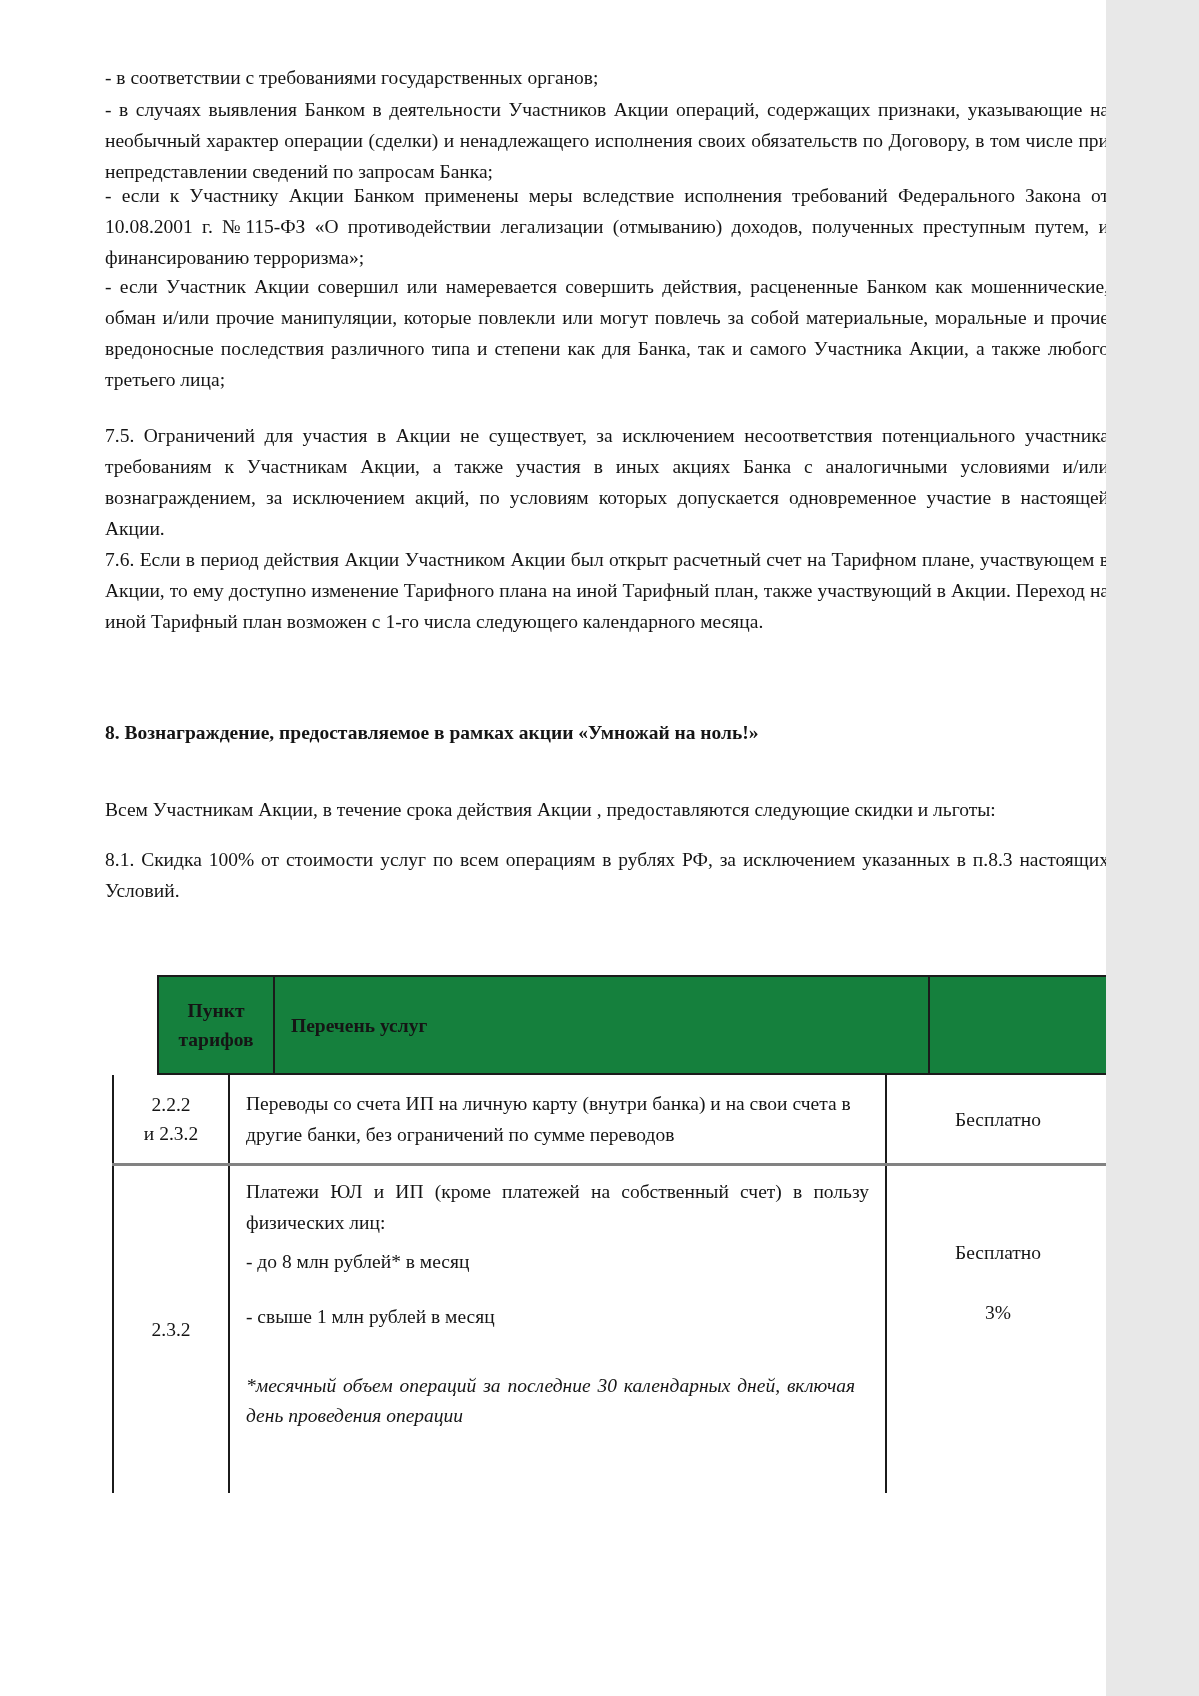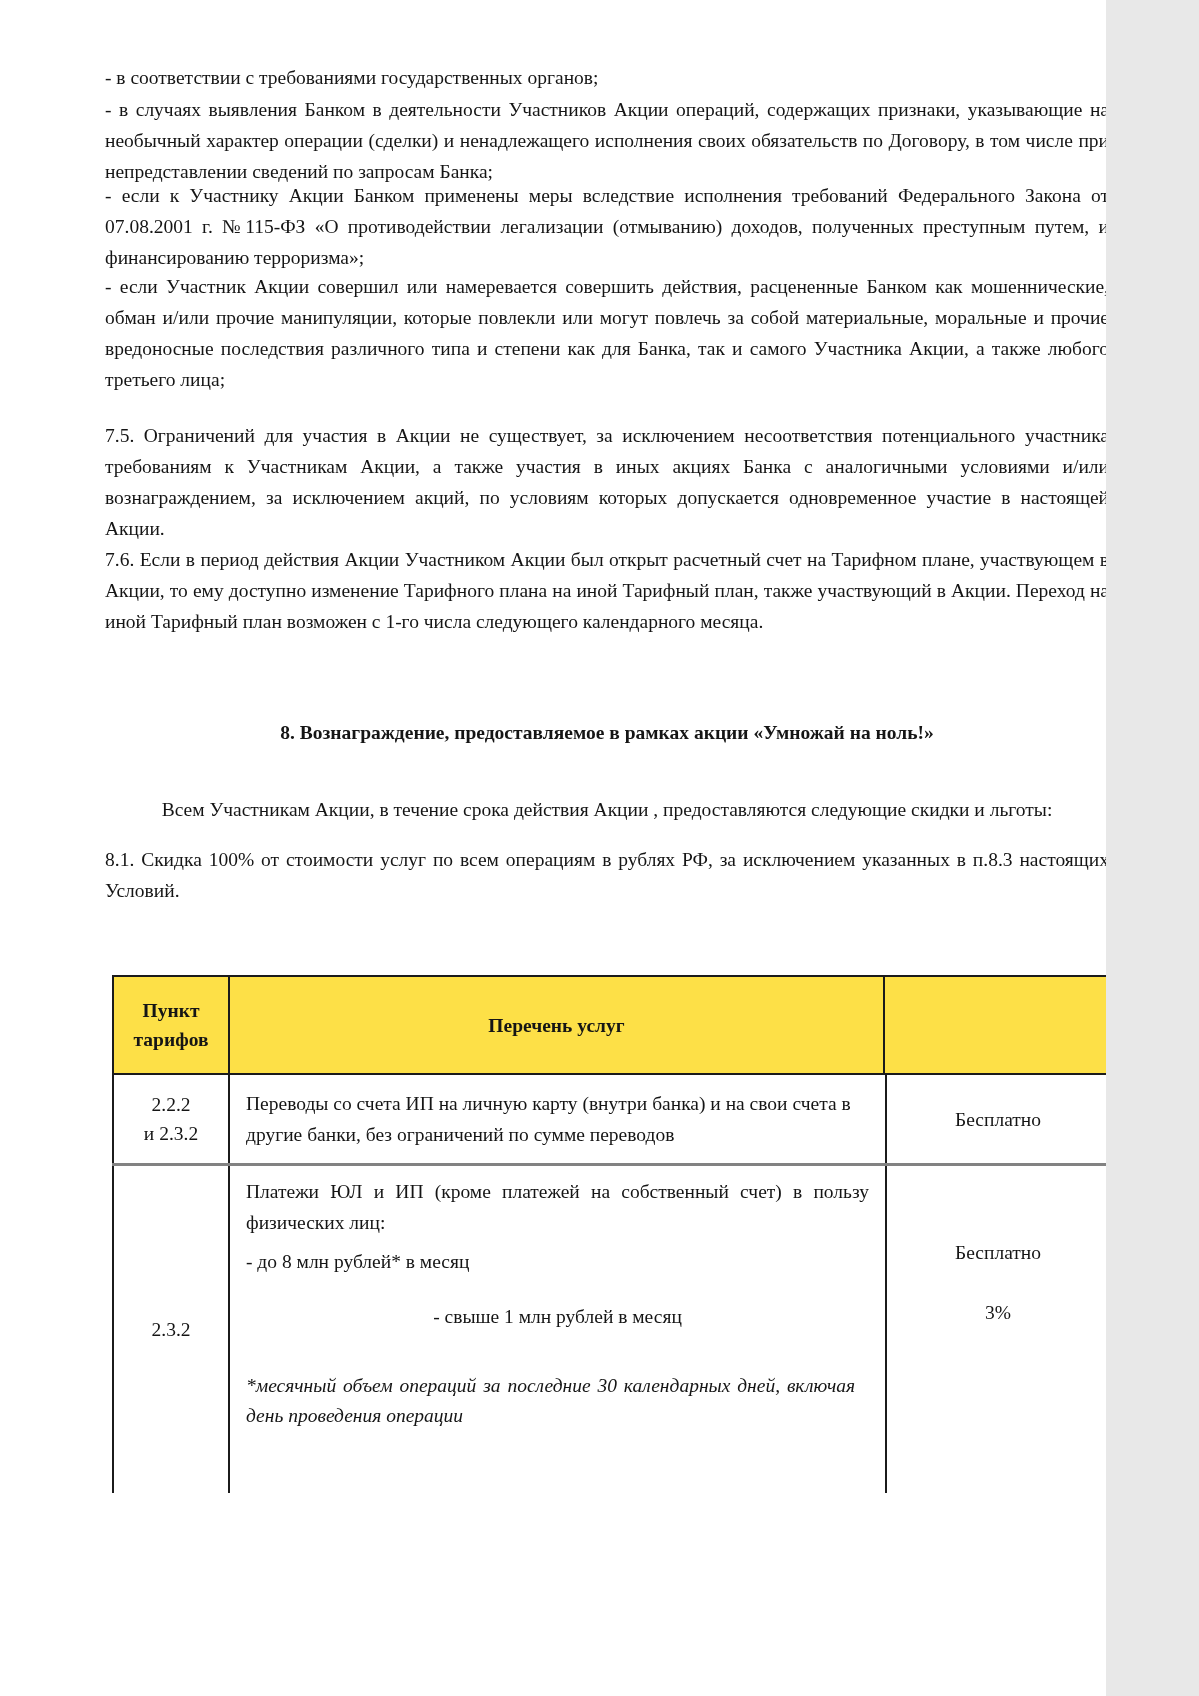--- a/index.html
+++ b/index.html
@@ -11,67 +11,67 @@
     color:#151515;
     overflow:hidden;
   }
   .blk {
     position:absolute;
     left:105px; width:1004px;
     font-size:19.5px; line-height:31px;
     text-align:justify;
     margin:0;
   }
-  .left { text-align:center; }
+  .left { text-align:left; }
   .bold { font-weight:bold; }
 
   
   .tbl { position:absolute; left:112px; top:975px; width:999px; font-size:19.5px; }
   .trow { display:grid; grid-template-columns:116px 657px 226px; box-sizing:border-box; }
   .cell { box-sizing:border-box; border-left:2px solid #1b1b1b; overflow:hidden; }
   .trow .cell:last-child { border-right:2px solid #1b1b1b; }
   .thead { border-top:2px solid #1b1b1b; border-bottom:2px solid #1b1b1b; height:100px; }
   .thead .cell { font-weight:bold; }
   .r1 { height:88px; }
   .hdiv { height:3px; background:#828282; }
   .r2 { height:327px; }
 
   .c-center { display:flex; flex-direction:column; align-items:center; justify-content:center; text-align:center; line-height:29px; }
   .c-service { padding:0 16px; display:flex; flex-direction:column; justify-content:center; line-height:31px; }
   .c-service-flow { padding:0 16px; display:block; line-height:31px; }
   .p-intro { margin:10px 0 0 0; text-align:justify; }
   .p-opt1 { margin:8px 0 0 0; }
-  .p-opt2 { margin:24px 0 0 0;text-align:center; }
+  .p-opt2 { margin:24px 0 0 0; }
   .p-note { margin:39px 14px 0 0; font-style:italic; line-height:30px; text-align:justify; }
   .c-rel { position:relative; }
   .t-abs { position:absolute; left:0; width:100%; text-align:center; }
   .t1 { top:76px; }
   .t2 { top:136px; }
 </style>
 </head>
 <body>
 
 <div class="page">
 
   <p class="blk" style="top:62px">-   в соответствии с требованиями государственных органов;</p>
   <p class="blk" style="top:94px">- в случаях выявления Банком в деятельности Участников Акции операций, содержащих признаки, указывающие на  необычный характер операции (сделки) и ненадлежащего исполнения своих обязательств по Договору, в том числе при непредставлении сведений по запросам Банка;</p>
-  <p class="blk" style="top:180px">-  если к Участнику Акции Банком применены меры вследствие исполнения требований  Федерального Закона от 07.08.2001 г. №115-ФЗ «О противодействии легализации (отмыванию) доходов, полученных преступным путем, и финансированию терроризма»;</p>
+  <p class="blk" style="top:180px">-  если к Участнику Акции Банком применены меры вследствие исполнения требований  Федерального Закона от 10.08.2001 г. №115-ФЗ «О противодействии легализации (отмыванию) доходов, полученных преступным путем, и финансированию терроризма»;</p>
   <p class="blk" style="top:271px">- если Участник Акции совершил или намеревается совершить действия, расцененные Банком как мошеннические, обман и/или прочие манипуляции, которые повлекли или могут повлечь за собой материальные, моральные и прочие вредоносные последствия различного типа и степени как для Банка, так и самого Участника Акции, а также любого третьего лица;</p>
 
   <p class="blk" style="top:420px">7.5. Ограничений для участия в Акции не существует, за исключением несоответствия потенциального участника требованиям к Участникам Акции, а также участия в иных акциях Банка с аналогичными условиями и/или вознаграждением, за исключением акций, по условиям которых допускается одновременное участие в настоящей Акции.</p>
   <p class="blk" style="top:544px">7.6. Если  в период действия Акции Участником Акции был открыт расчетный счет на Тарифном плане, участвующем в Акции, то ему доступно изменение Тарифного плана на иной Тарифный план, также участвующий в Акции. Переход на иной Тарифный план возможен с 1-го числа следующего календарного месяца.</p>
 
   <p class="blk bold left" style="top:717px">8.  Вознаграждение, предоставляемое в рамках акции «Умножай на ноль!»</p>
 
   <p class="blk left" style="top:794px">Всем Участникам Акции, в течение срока действия Акции , предоставляются следующие скидки и льготы:</p>
   <p class="blk" style="top:844px">8.1. Скидка 100% от стоимости услуг по всем операциям в рублях РФ, за исключением указанных в п.8.3 настоящих Условий.</p>
 
   <div class="tbl">
 
-    <div class="trow thead" style="background: #fde047;">
+    <div class="trow thead" style="background: #15803d; margin-left: 45px;">
       <div class="cell c-center">Пункт тарифов</div>
       <div class="cell c-service left" style="justify-content:center">Перечень услуг</div>
     </div>
 
     <div class="trow r1">
       <div class="cell c-center">
         <div>2.2.2</div>
         <div>и 2.3.2</div>
       </div>
       <div class="cell c-service">Переводы со счета ИП на личную карту (внутри банка) и на свои счета в другие банки, без ограничений по сумме переводов</div>

